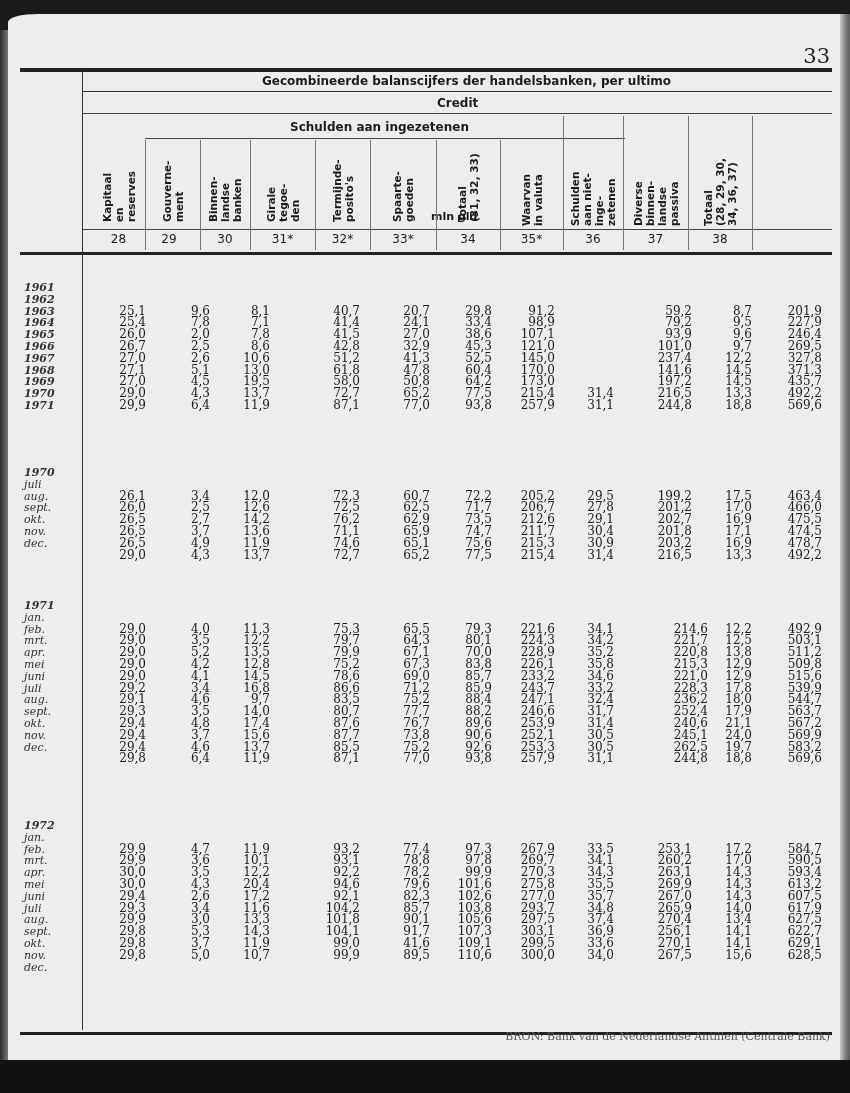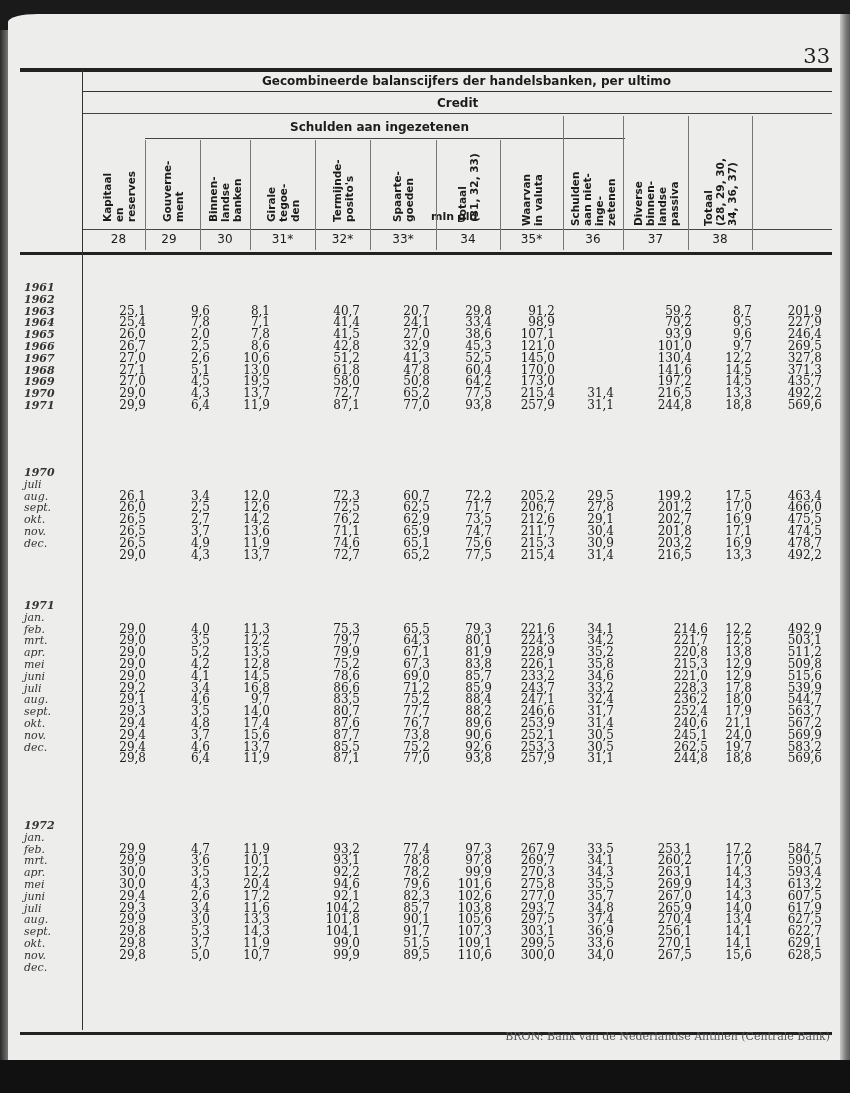--- a/index.html
+++ b/index.html
@@ -258,21 +258,21 @@
       <div>31,4</div>
       <div>31,1</div>
     </div>
     <div class="vals" style="top:282px;left:632px;width:60px;">
       <div>&nbsp;</div>
       <div>&nbsp;</div>
       <div>59,2</div>
       <div>79,2</div>
       <div>93,9</div>
       <div>101,0</div>
-      <div>130,4</div>
+      <div>237,4</div>
       <div>141,6</div>
       <div>197,2</div>
       <div>216,5</div>
       <div>244,8</div>
     </div>
     <div class="vals" style="top:282px;left:692px;width:60px;">
       <div>&nbsp;</div>
       <div>&nbsp;</div>
       <div>8,7</div>
       <div>9,5</div>
@@ -475,21 +475,21 @@
       <div>75,2</div>
       <div>77,7</div>
       <div>76,7</div>
       <div>73,8</div>
       <div>75,2</div>
       <div>77,0</div>
     </div>
     <div class="vals" style="top:623.6px;left:432px;width:60px;">
       <div>79,3</div>
       <div>80,1</div>
-      <div>81,9</div>
+      <div>70,0</div>
       <div>83,8</div>
       <div>85,7</div>
       <div>85,9</div>
       <div>88,4</div>
       <div>88,2</div>
       <div>89,6</div>
       <div>90,6</div>
       <div>92,6</div>
       <div>93,8</div>
     </div>
@@ -628,21 +628,21 @@
     </div>
     <div class="vals" style="top:843.6px;left:370px;width:60px;">
       <div>77,4</div>
       <div>78,8</div>
       <div>78,2</div>
       <div>79,6</div>
       <div>82,3</div>
       <div>85,7</div>
       <div>90,1</div>
       <div>91,7</div>
-      <div>51,5</div>
+      <div>41,6</div>
       <div>89,5</div>
     </div>
     <div class="vals" style="top:843.6px;left:432px;width:60px;">
       <div>97,3</div>
       <div>97,8</div>
       <div>99,9</div>
       <div>101,6</div>
       <div>102,6</div>
       <div>103,8</div>
       <div>105,6</div>

